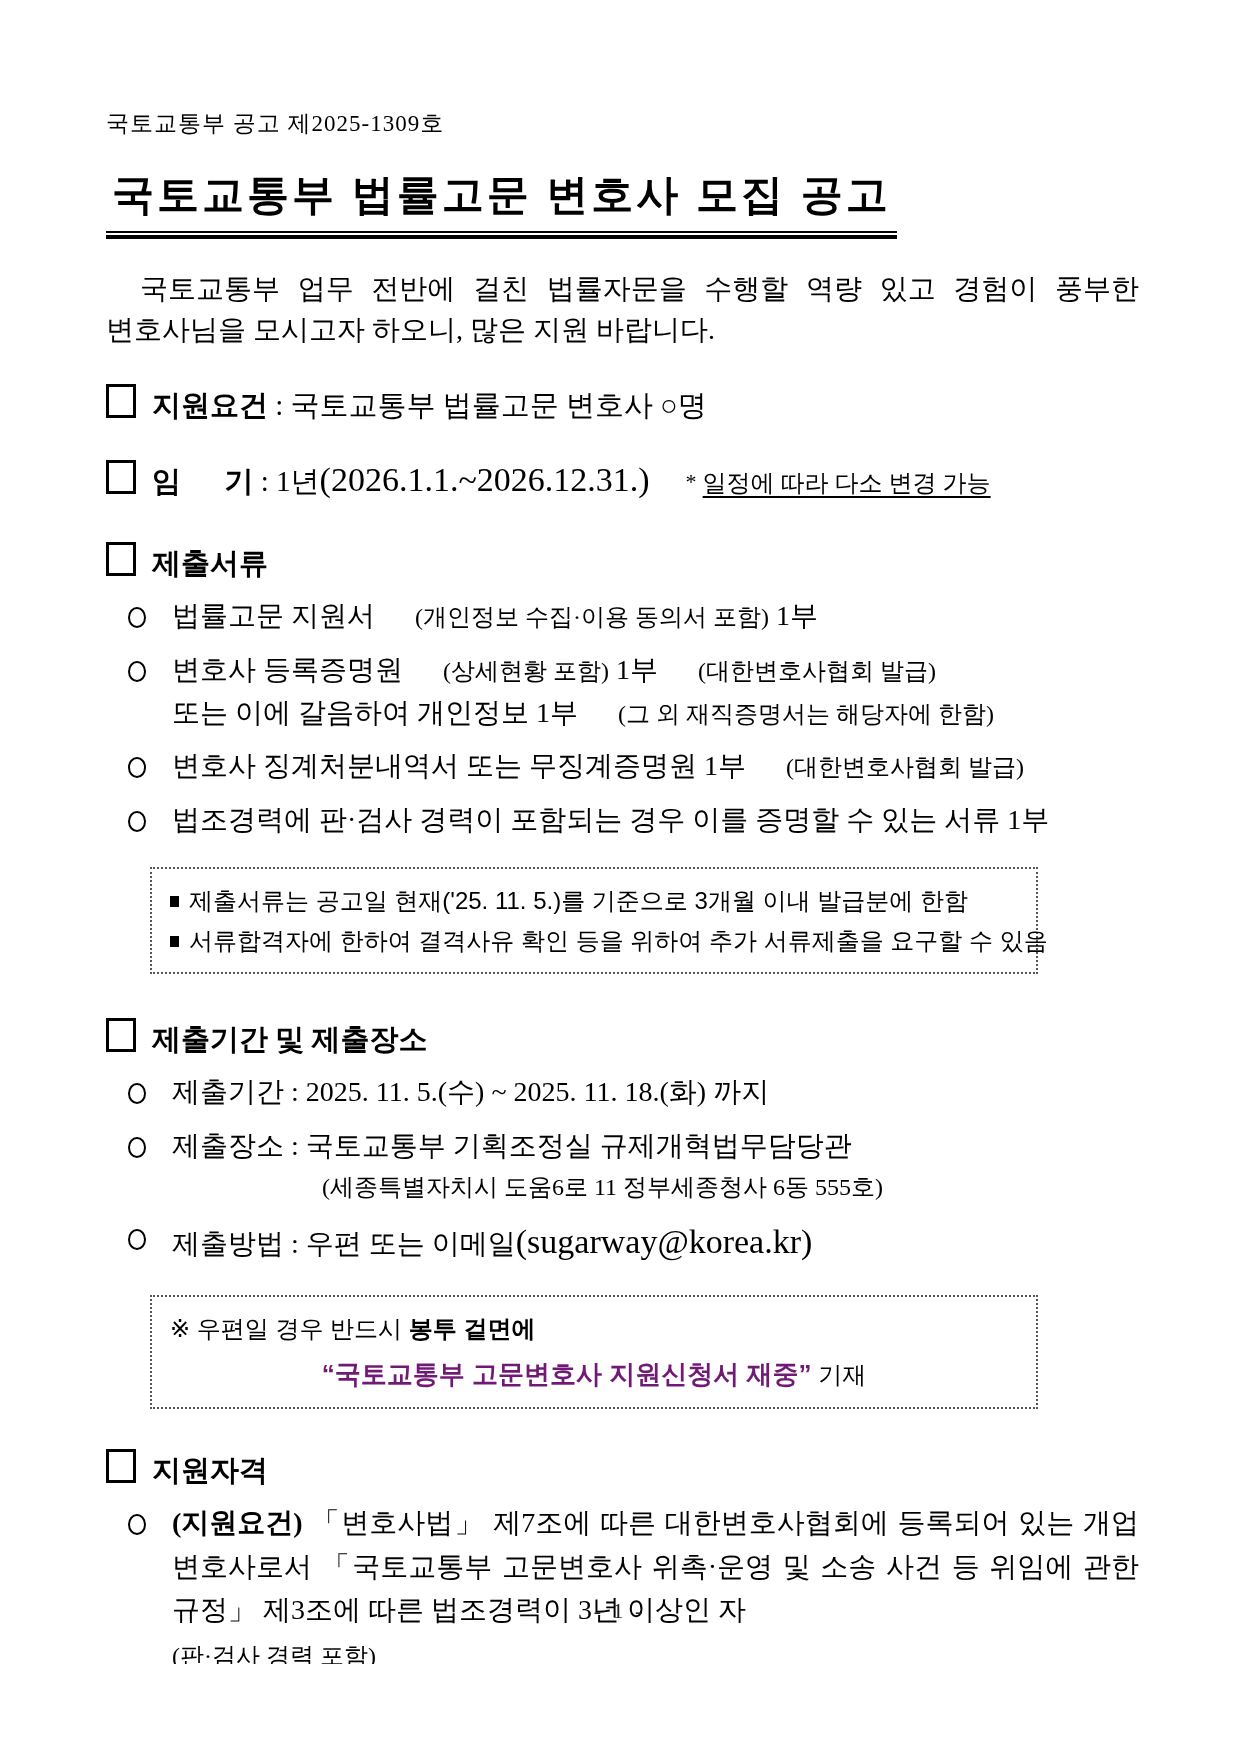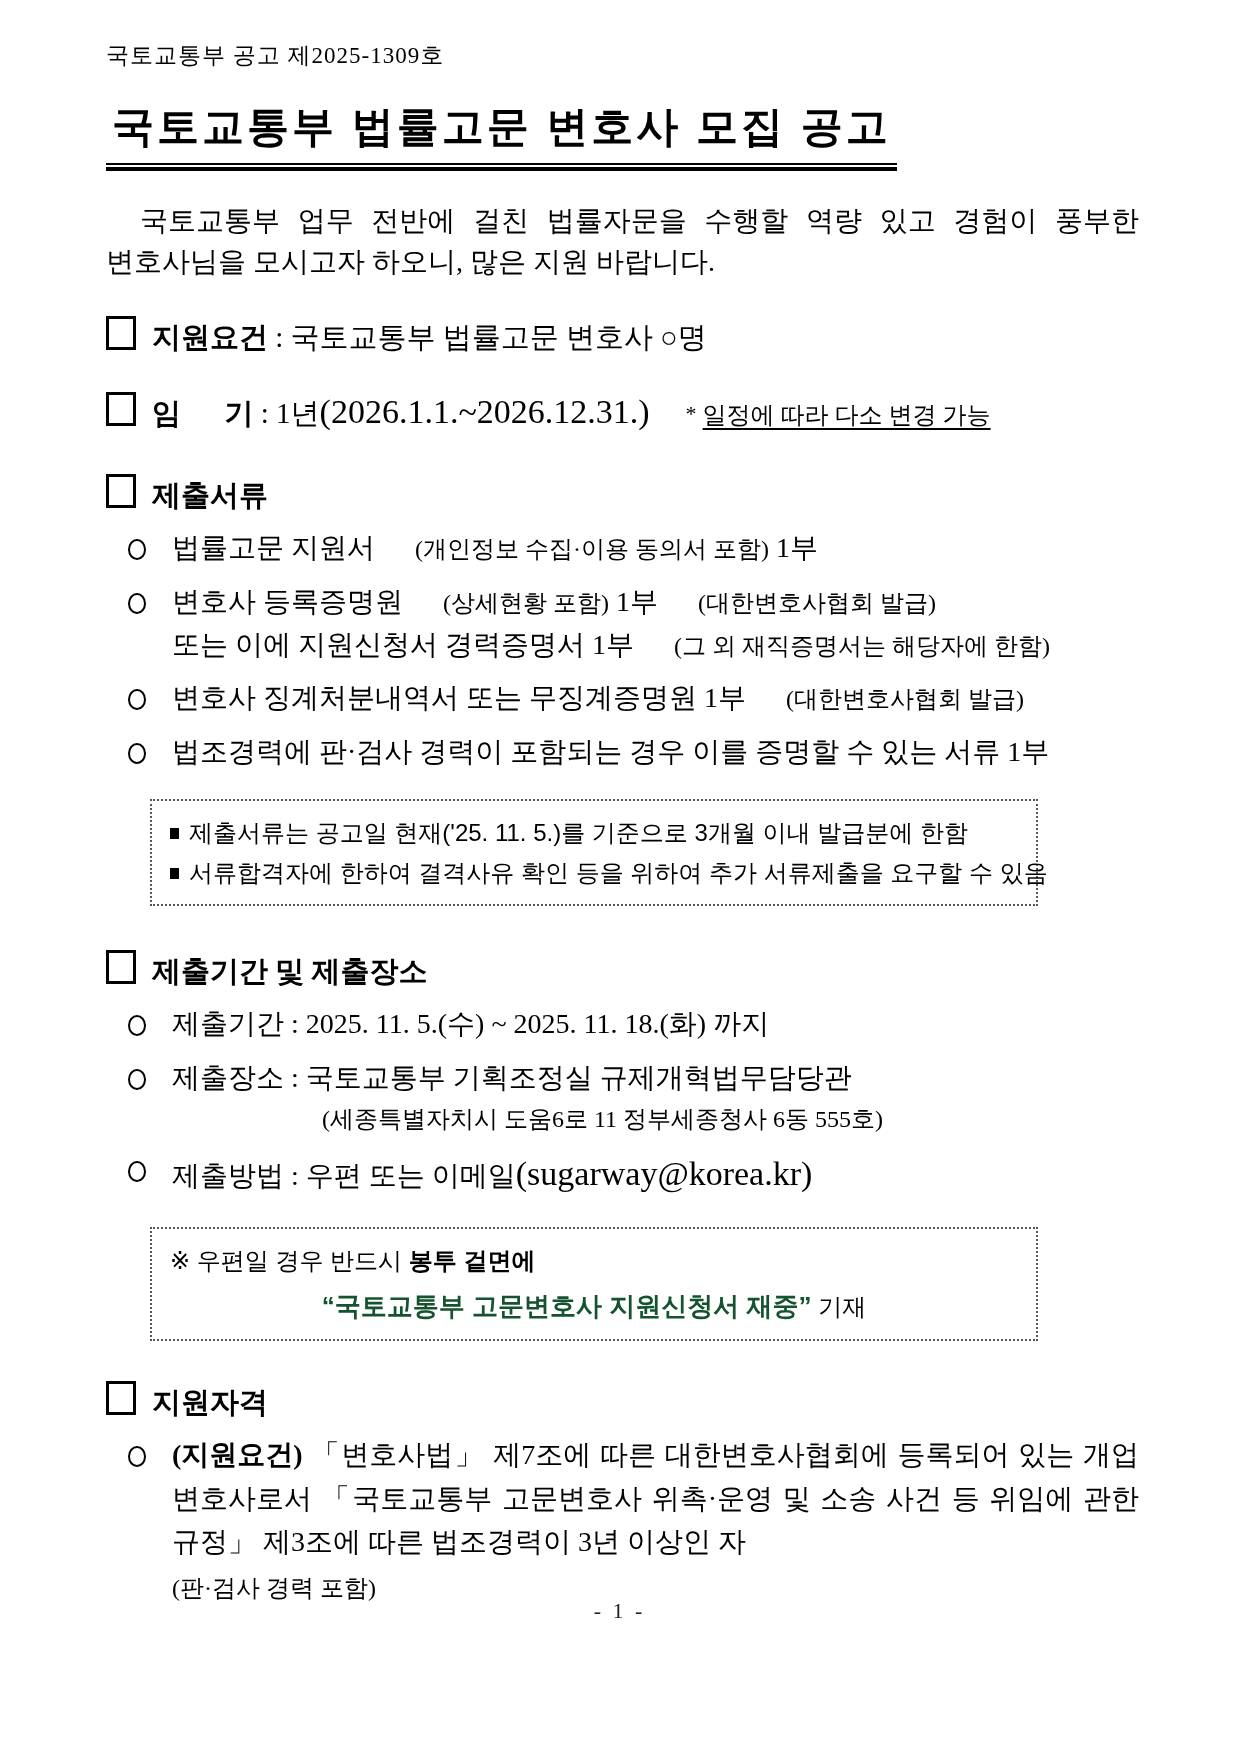--- a/index.html
+++ b/index.html
@@ -2,21 +2,21 @@
 <html lang="ko"><head>
 <meta charset="utf-8">
 <style>
   html,body { margin:0; padding:0; background:#ffffff; }
   .page {
     position:relative;
     width:1239px; height:1664px;
     background:#ffffff;
     overflow:hidden;
     box-sizing:border-box;
-    padding:40px 100px 0 106px;
+    padding:108px 100px 0 106px;
     color:#000;
     font-family:"Liberation Serif","DejaVu Serif",serif;
   }
   .doc-no { font-size:23px; letter-spacing:1px; }
 
   .title-wrap { margin-top:28px; }
   .title {
     display:inline-block;
     font-family:"Liberation Sans","DejaVu Sans",sans-serif;
     font-weight:bold;
@@ -79,21 +79,21 @@
     font-family:"Liberation Sans","DejaVu Sans",sans-serif;
     font-size:24px;
     line-height:1.65;
   }
   .notice-box .sq {
     display:inline-block; width:9px; height:11px;
     background:#000; margin-right:10px; vertical-align:2px;
   }
   .nb-line { white-space:nowrap; }
   .nb-center { text-align:center; margin-top:4px; }
-  .blue-b { color:#14532d; font-weight:bold; font-size:26px; }
+  .blue-b { color:#701a75; font-weight:bold; font-size:26px; }
 
   .gap-lg { margin-top:44px; }
   .gap-md { margin-top:40px; }
 
   .req-paren { display:block; font-size:24px; margin-top:6px; }
 
   .footer {
     position:absolute; left:0; bottom:40px; width:100%;
     text-align:center; font-size:22px; letter-spacing:3px; color:#222;
   }
@@ -124,21 +124,21 @@
   </div>
 
   <div class="li">
     <span class="cir"></span><span>법률고문 지원서</span><span class="sm">(개인정보 수집·이용 동의서 포함)</span><span> 1부</span>
   </div>
 
   <div class="li">
     <span class="cir"></span><span>변호사 등록증명원</span><span class="sm">(상세현황 포함)</span><span> 1부</span><span class="sm">(대한변호사협회 발급)</span>
   </div>
   <div class="cont">
-    <span>또는 이에 지원신청서 경력증명서 1부</span><span class="sm">(그 외 재직증명서는 해당자에 한함)</span>
+    <span>또는 이에 갈음하여 개인정보 1부</span><span class="sm">(그 외 재직증명서는 해당자에 한함)</span>
   </div>
 
   <div class="li">
     <span class="cir"></span><span>변호사 징계처분내역서 또는 무징계증명원 1부</span><span class="sm">(대한변호사협회 발급)</span>
   </div>
 
   <div class="li">
     <span class="cir"></span><span>법조경력에 판·검사 경력이 포함되는 경우 이를 증명할 수 있는 서류 1부</span>
   </div>
 

